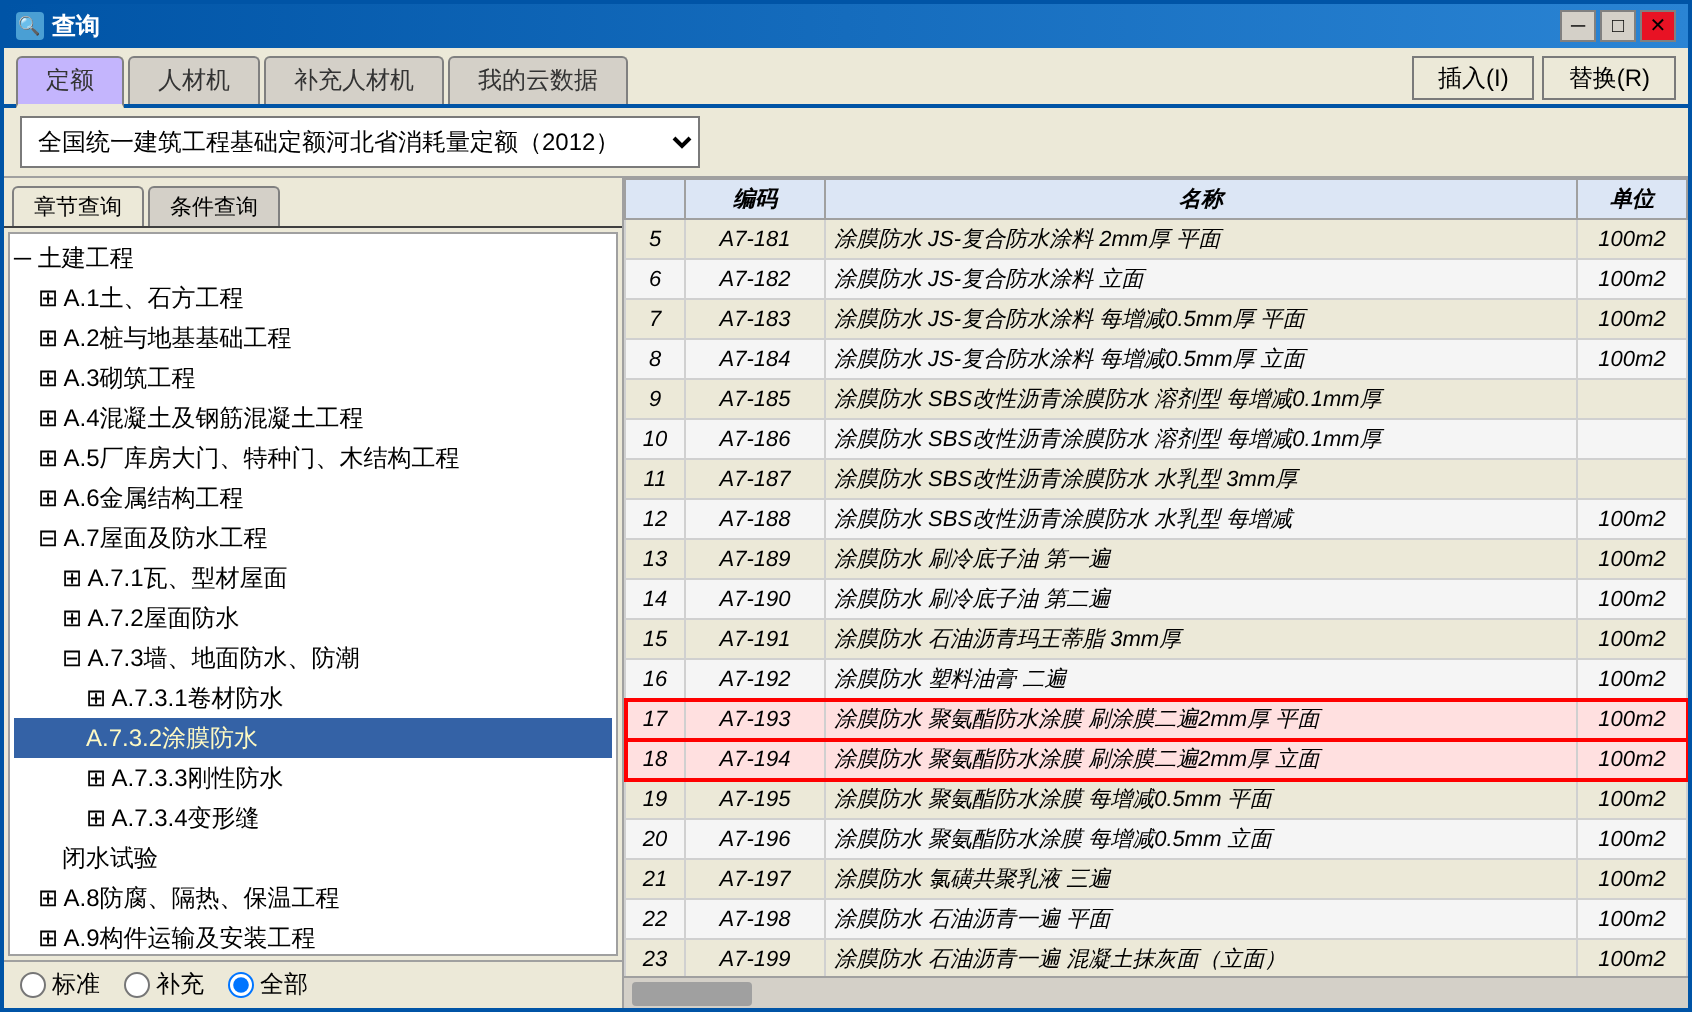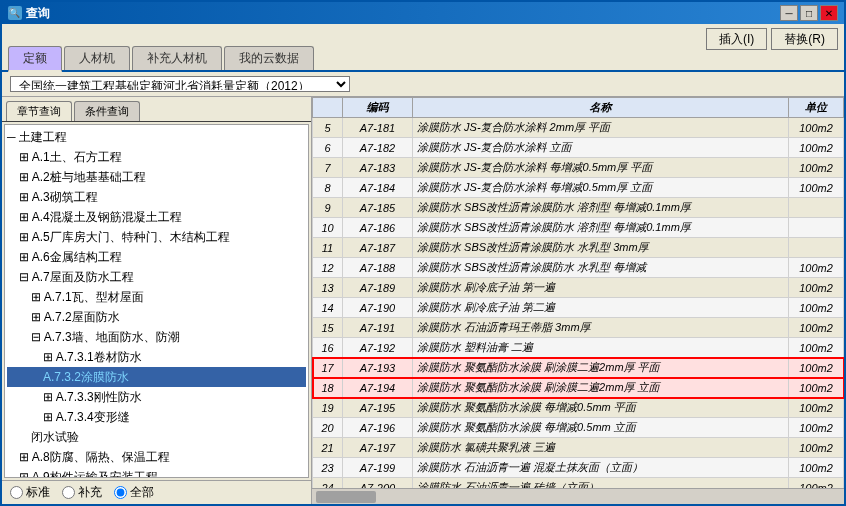--- a/index.html
+++ b/index.html
@@ -11,34 +11,34 @@
     .title-bar-left { display: flex; align-items: center; gap: 4px; font-weight: bold; font-size: 12px; }
     .title-bar-icon { width: 14px; height: 14px; background: #4a9fd4; border-radius: 2px; display: flex; align-items: center; justify-content: center; color: white; font-size: 9px; }
     .title-bar-controls { display: flex; gap: 2px; }
     .title-btn { width: 18px; height: 16px; background: #d4d0c8; border: 1px solid #808080; cursor: pointer; display: flex; align-items: center; justify-content: center; font-size: 10px; color: black; }
     
     .tabs-row { background: #ece9d8; display: flex; align-items: flex-end; padding: 4px 6px 0 6px; border-bottom: 2px solid #0054a6; }
     .tab { padding: 3px 14px; border: 1px solid #808080; border-bottom: none; background: #d4d0c8; cursor: pointer; margin-right: 2px; border-radius: 3px 3px 0 0; color: #333; }
     .tab.active { background: #c4b5fd; border-bottom: 2px solid #ece9d8; margin-bottom: -2px; font-weight: normal; }
     
     .toolbar { display: flex; align-items: center; padding: 4px 8px; gap: 6px; background: #ece9d8; border-bottom: 1px solid #a0a0a0; }
-    .dropdown-select { height: 16px; border: 1px solid #7a7a7a; background: white; padding: 1px 4px; flex: 1; max-width: 340px; font-size: 12px; }
+    .dropdown-select { height: 26px; border: 1px solid #7a7a7a; background: white; padding: 1px 4px; flex: 1; max-width: 340px; font-size: 12px; }
     .toolbar-btn { height: 22px; padding: 0 12px; background: #ece9d8; border: 1px solid #7a7a7a; cursor: pointer; font-size: 12px; }
     
     .main-content { display: flex; flex: 1; overflow: hidden; }
     
     
     .left-panel { width: 310px; display: flex; flex-direction: column; border-right: 1px solid #a0a0a0; background: #ece9d8; }
     .search-tabs { display: flex; padding: 4px 4px 0 4px; border-bottom: 1px solid #404040; }
     .search-tab { padding: 2px 10px; border: 1px solid #808080; border-bottom: none; background: #d4d0c8; cursor: pointer; margin-right: 2px; border-radius: 3px 3px 0 0; font-size: 11px; }
     .search-tab.active { background: #ece9d8; }
     
     .tree-container { flex: 1; overflow-y: auto; overflow-x: hidden; padding: 2px; background: white; border: 1px solid #a0a0a0; margin: 2px; }
     .tree-item { padding: 1px 2px 1px 0; cursor: pointer; white-space: nowrap; line-height: 18px; }
-    .tree-item.selected { background: #3462a6; color: #7dd3fc; }
+    .tree-item.selected { background: #3462a6; color: #fef9c3; }
     .tree-item .label { font-size: 12px; }
     
     
     .radio-row { display: flex; align-items: flex-end; padding: 3px 8px; gap: 12px; border-top: 1px solid #a0a0a0; }
     .radio-label { font-size: 11px; display: flex; align-items: center; gap: 3px; cursor: pointer; }
     
     
     .right-panel { flex: 1; display: flex; flex-direction: column; overflow: hidden; }
     .table-container { flex: 1; overflow-y: auto; overflow-x: auto; font-style: italic; }
     table { width: 100%; border-collapse: collapse; }
@@ -68,21 +68,21 @@
       <div class="title-btn">□</div>
       <div class="title-btn" style="background:#e81224;">✕</div>
     </div>
   </div>
 
   <div class="tabs-row">
     <div class="tab active">定额</div>
     <div class="tab">人材机</div>
     <div class="tab">补充人材机</div>
     <div class="tab">我的云数据</div>
-    <div style="margin-left:auto; display:flex; gap:4px; padding-bottom:20px;">
+    <div style="margin-left:auto; display:flex; gap:4px; padding-bottom:2px;">
       <button class="toolbar-btn">插入(I)</button>
       <button class="toolbar-btn">替换(R)</button>
     </div>
   </div>
 
   <div class="toolbar">
     <select class="dropdown-select">
       <option>全国统一建筑工程基础定额河北省消耗量定额（2012）</option>
     </select>
   </div>
@@ -247,20 +247,26 @@
     <td class="col-name">涂膜防水  聚氨酯防水涂膜  每增减0.5mm  立面</td>
     <td class="col-unit">100m2</td>
   </tr>
               <tr>
     <td class="col-no">21</td>
     <td class="col-code">A7-197</td>
     <td class="col-name">涂膜防水  氯磺共聚乳液  三遍</td>
     <td class="col-unit">100m2</td>
   </tr>
               <tr>
+    <td class="col-no">22</td>
+    <td class="col-code">A7-198</td>
+    <td class="col-name">涂膜防水  石油沥青一遍  平面</td>
+    <td class="col-unit">100m2</td>
+  </tr>
+              <tr>
     <td class="col-no">23</td>
     <td class="col-code">A7-199</td>
     <td class="col-name">涂膜防水  石油沥青一遍  混凝土抹灰面（立面）</td>
     <td class="col-unit">100m2</td>
   </tr>
               <tr>
     <td class="col-no">24</td>
     <td class="col-code">A7-200</td>
     <td class="col-name">涂膜防水  石油沥青一遍  砖墙（立面）</td>
     <td class="col-unit">100m2</td>

